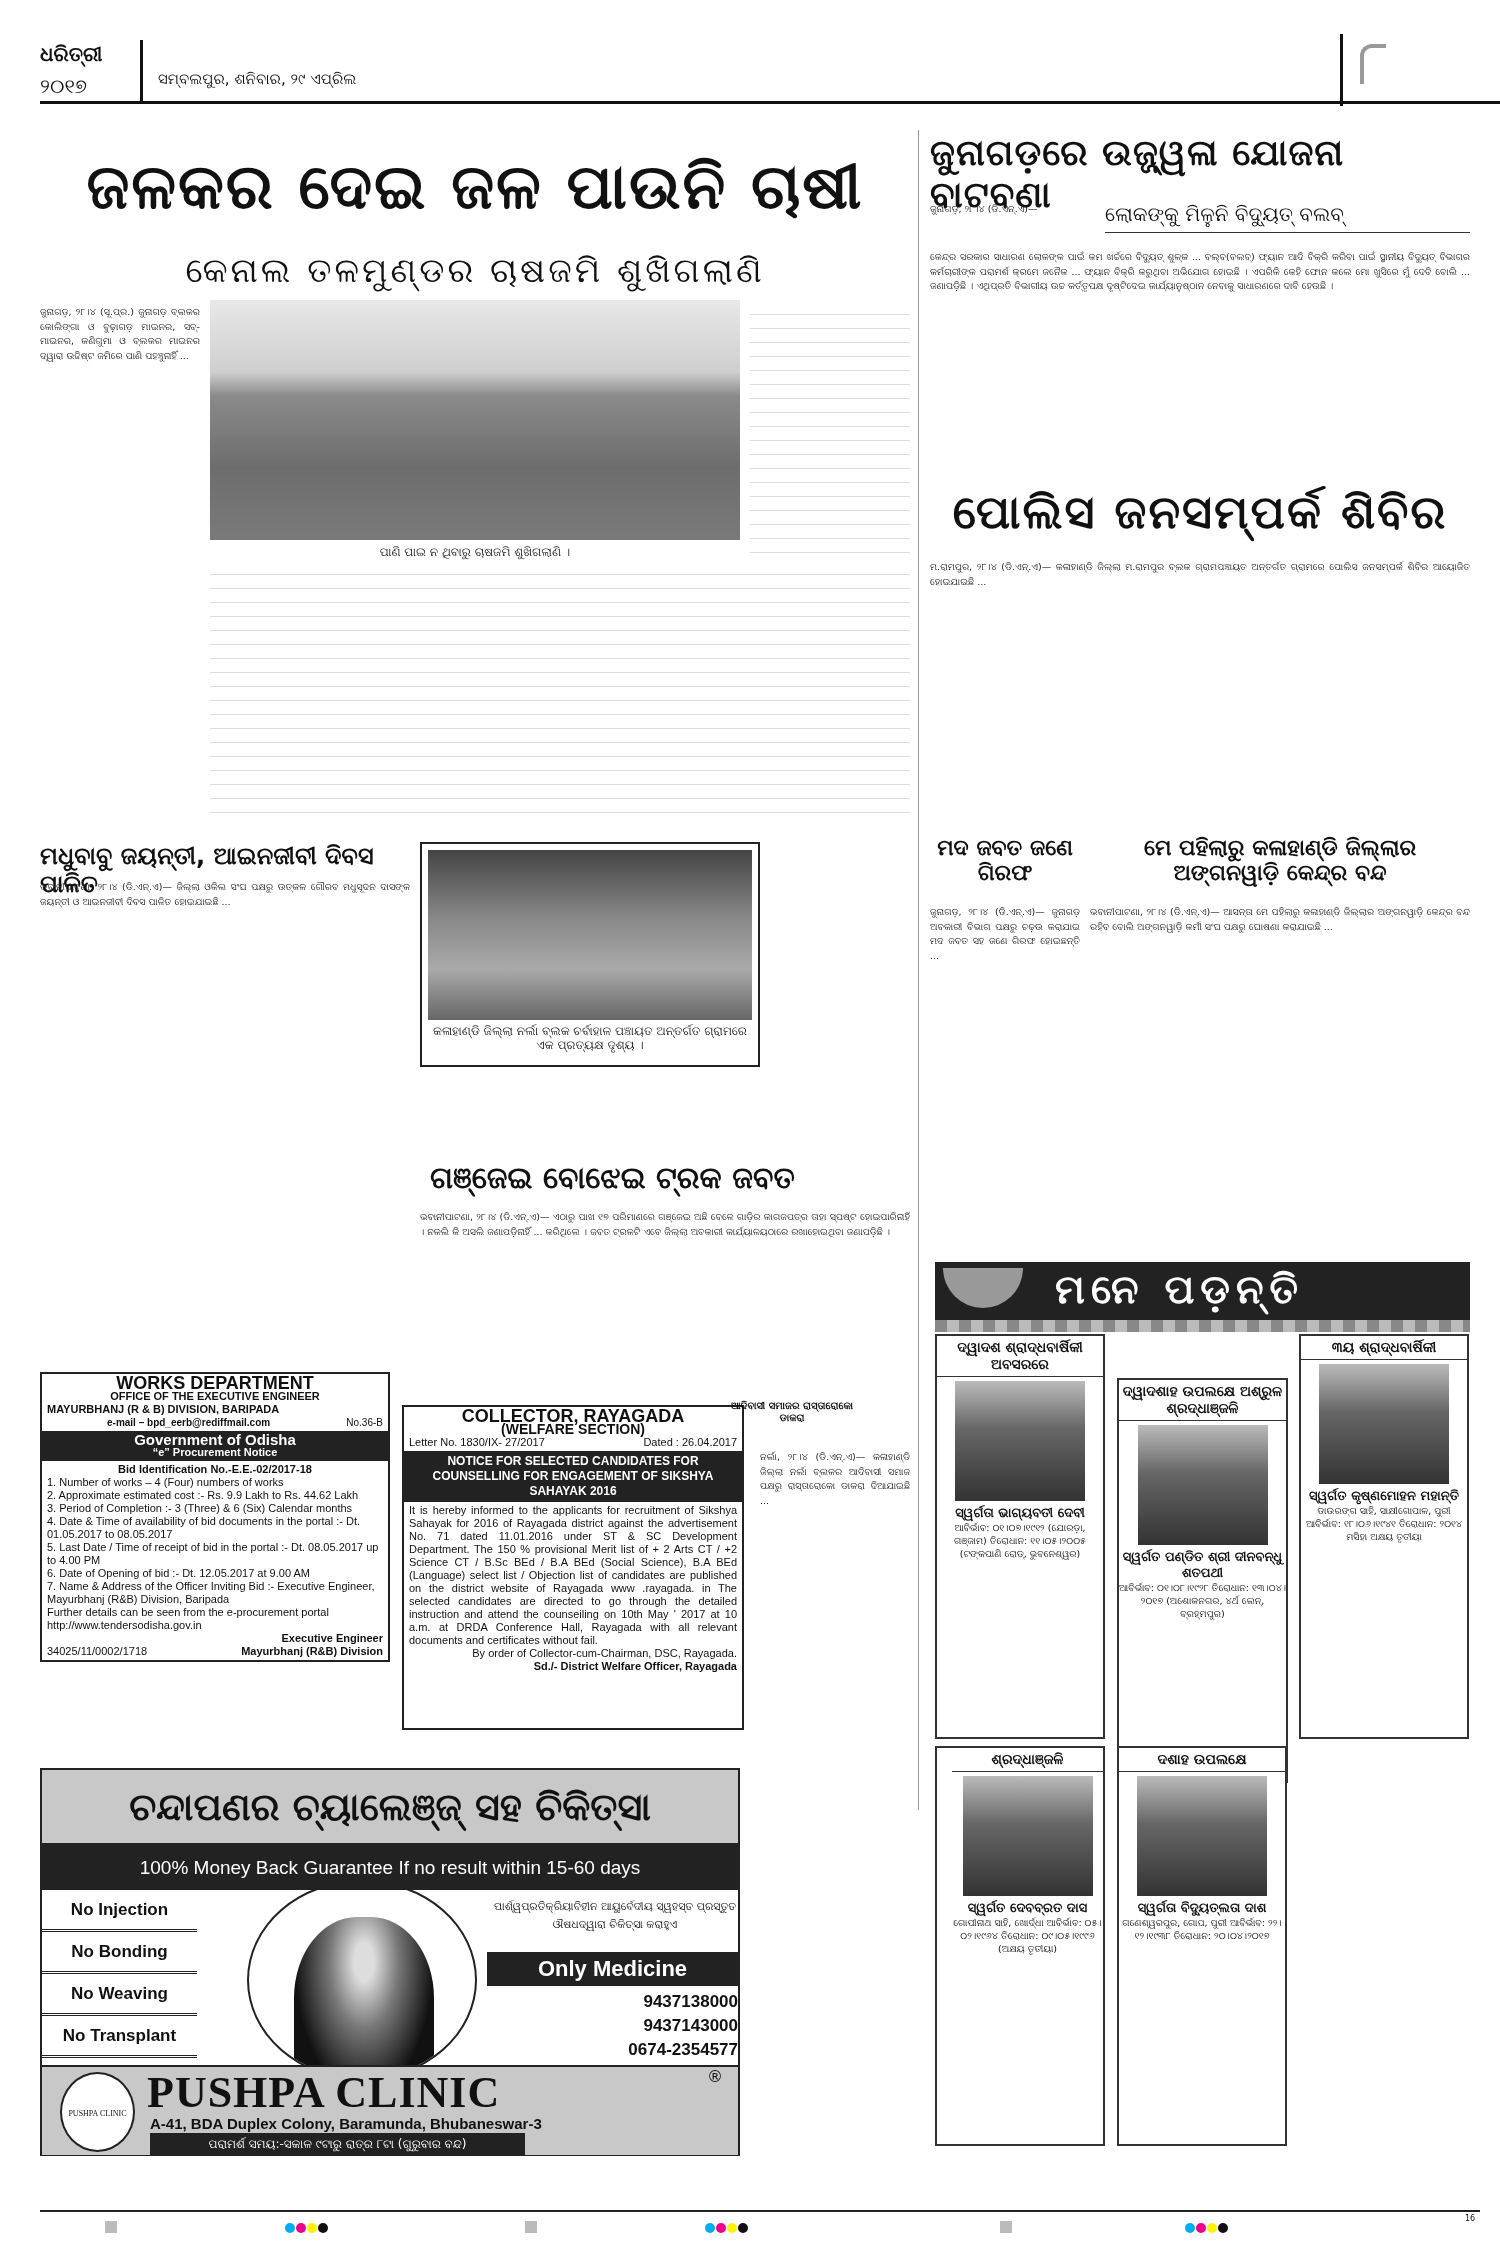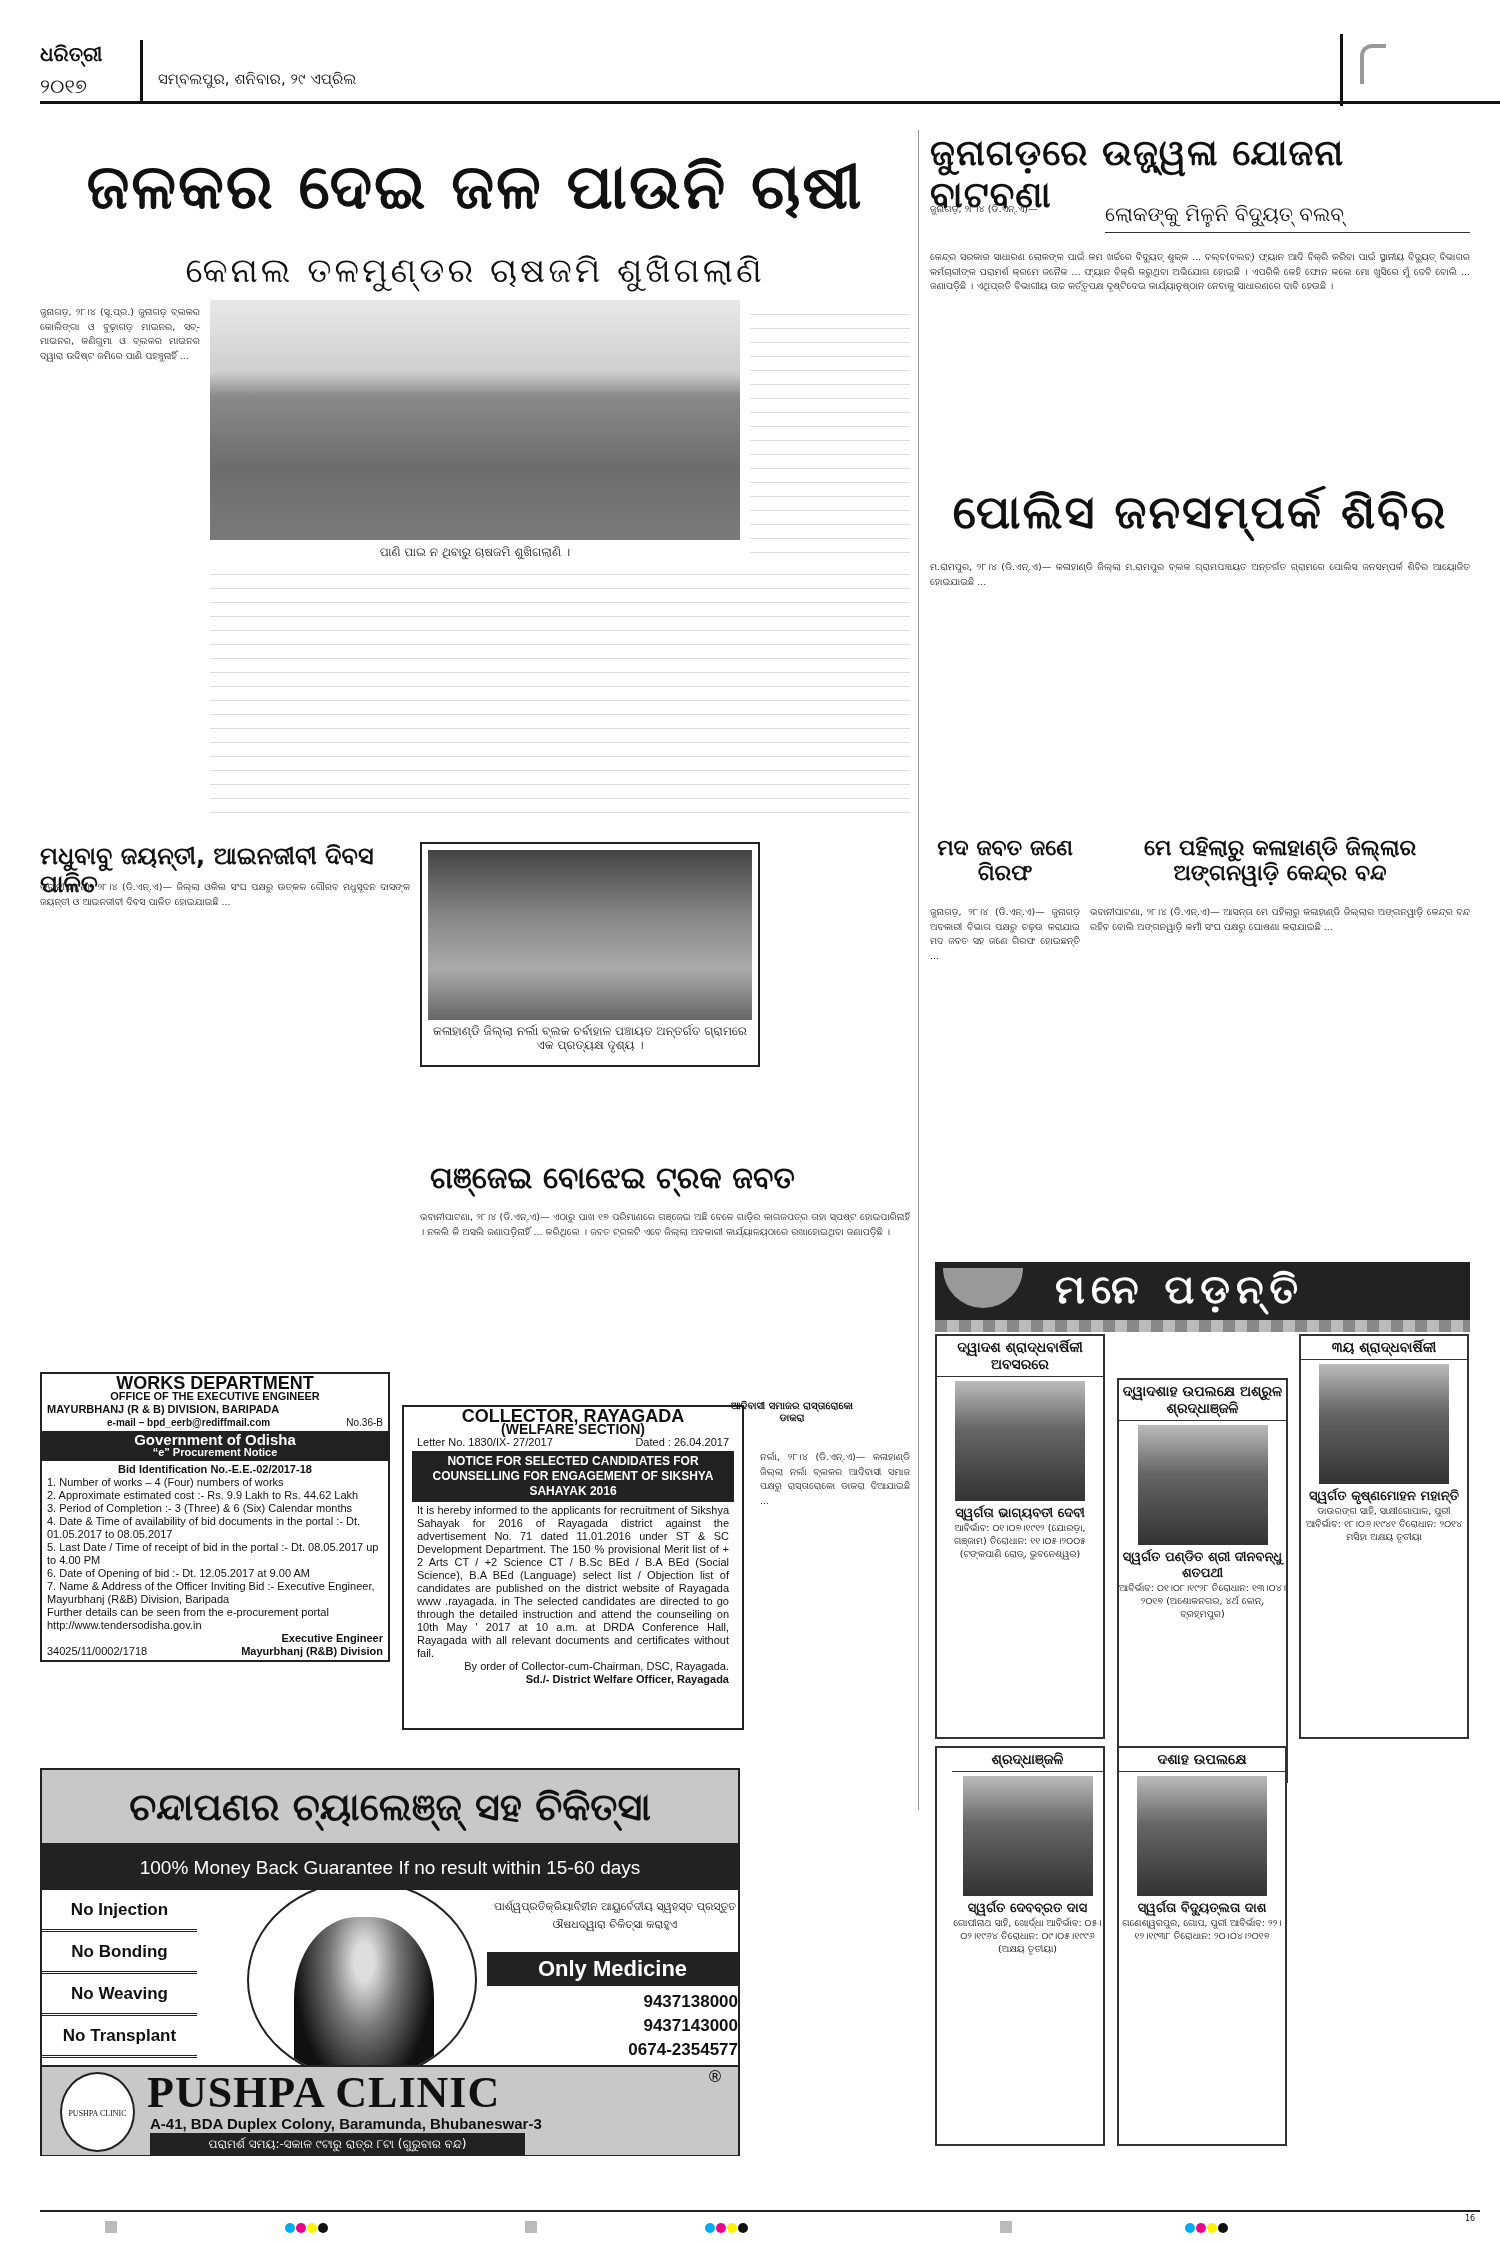--- a/index.html
+++ b/index.html
@@ -126,21 +126,21 @@
       <div>7. Name &amp; Address of the Officer Inviting Bid :- Executive Engineer, Mayurbhanj (R&amp;B) Division, Baripada</div>
     </div>
   <div>Further details can be seen from the e-procurement portal http://www.tendersodisha.gov.in</div>
   <div style="text-align:right;font-weight:bold">Executive Engineer</div>
   <div style="display:flex;justify-content:space-between">
     <span>34025/11/0002/1718</span>
     <span style="font-weight:bold">Mayurbhanj (R&amp;B) Division</span>
   </div>
 </div>
 
-<div class="abs box ad-collector ad-text-sm" style="padding:3px 13px">
+<div class="abs box ad-collector ad-text-sm" style="padding:3px 5px">
   <div style="font-size:18px;font-weight:bold;text-align:center">COLLECTOR, RAYAGADA</div>
   <div style="font-size:14px;font-weight:bold;text-align:center">(WELFARE SECTION)</div>
   <div style="display:flex;justify-content:space-between">
     <span>Letter No. 1830/IX- 27/2017</span>
     <span>Dated : 26.04.2017</span>
   </div>
   <div class="darkbar" style="margin:2px -5px;padding:3px 8px;font-weight:bold;font-size:12px;line-height:15px">NOTICE FOR SELECTED CANDIDATES FOR COUNSELLING FOR ENGAGEMENT OF SIKSHYA SAHAYAK 2016</div>
   <div style="text-align:justify">It is hereby informed to the applicants for recruitment of Sikshya Sahayak for 2016 of Rayagada district against the advertisement No. 71 dated 11.01.2016 under ST &amp; SC Development Department. The 150 % provisional Merit list of + 2 Arts CT / +2 Science CT / B.Sc BEd / B.A BEd (Social Science), B.A BEd (Language) select list / Objection list of candidates are published on the district website of Rayagada www .rayagada. in The selected candidates are directed to go through the detailed instruction and attend the counseiling on 10th May ' 2017 at 10 a.m. at DRDA Conference Hall, Rayagada with all relevant documents and certificates without fail.</div>
   <div style="text-align:right">By order of Collector-cum-Chairman, DSC, Rayagada.</div>
   <div style="text-align:right;font-weight:bold">Sd./- District Welfare Officer, Rayagada</div>

